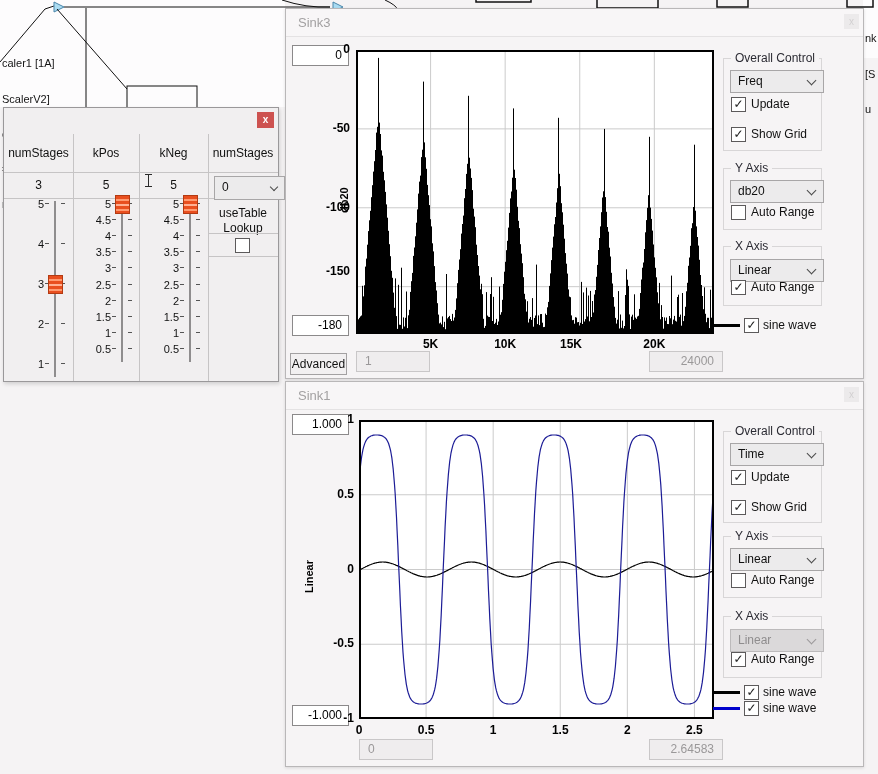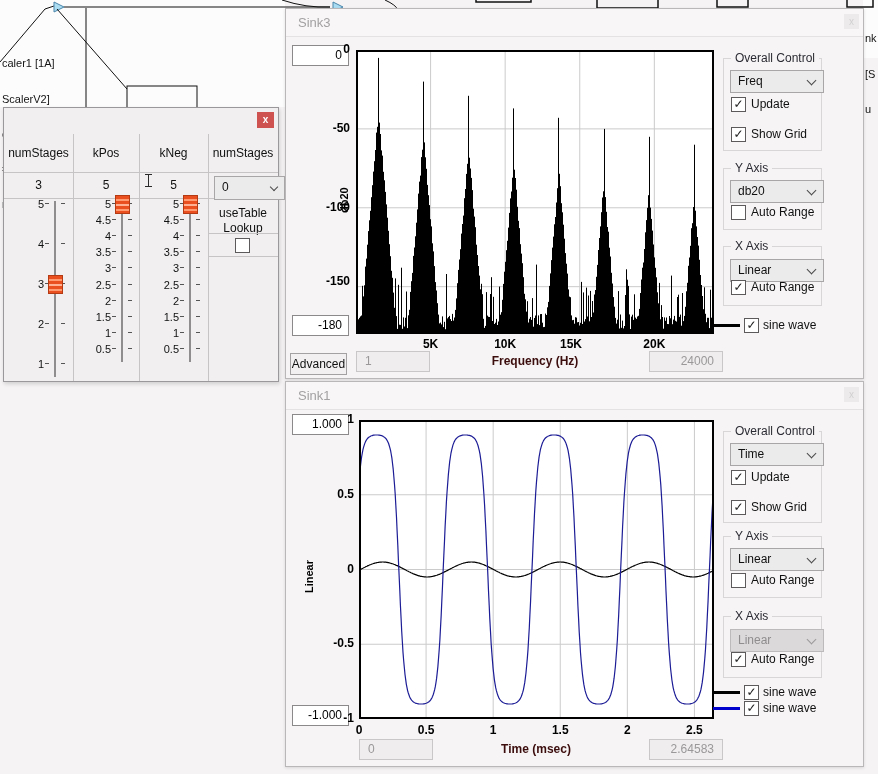--- a/index.html
+++ b/index.html
@@ -125,21 +125,20 @@
         <line x1="1" y1="78.88888888888889" x2="357" y2="78.88888888888889" stroke="#cbcbcb" stroke-width="1"></line>
         <line x1="1" y1="157.77777777777777" x2="357" y2="157.77777777777777" stroke="#cbcbcb" stroke-width="1"></line>
         <line x1="1" y1="236.66666666666669" x2="357" y2="236.66666666666669" stroke="#cbcbcb" stroke-width="1"></line>
         <path d="M0.5,284V267.5M1.5,284V264.4M2.5,284V269.3M3.5,284V267.8M4.5,284V266.4M5.5,284V265.5M6.5,284V235.8M7.5,284V246.4M8.5,284V235.3M9.5,284V216.6M10.5,284V208.6M11.5,284V194.7M12.5,284V181.1M13.5,284V170.3M14.5,284V160.8M15.5,284V147.2M16.5,284V135.2M17.5,284V121.6M18.5,284V111.2M19.5,284V100.0M20.5,284V82.6M21.5,284V76.8M22.5,284V7.9M23.5,284V72.6M24.5,284V84.0M25.5,284V100.4M26.5,284V105.6M27.5,284V121.8M28.5,284V130.3M29.5,284V141.9M30.5,284V154.4M31.5,284V167.7M32.5,284V180.8M33.5,284V194.2M34.5,284V206.2M35.5,284V220.8M36.5,284V227.8M37.5,284V242.6M38.5,284V257.8M39.5,284V228.4M40.5,284V266.1M41.5,284V278.9M42.5,284V234.8M43.5,284V274.7M44.5,284V274.9M45.5,284V217.7M46.5,284V278.8M47.5,284V267.4M48.5,284V276.5M49.5,284V267.8M50.5,284V241.5M51.5,284V278.1M52.5,284V265.3M53.5,284V259.8M54.5,284V241.9M55.5,284V231.2M56.5,284V222.9M57.5,284V205.9M58.5,284V197.5M59.5,284V186.3M60.5,284V172.7M61.5,284V159.4M62.5,284V143.6M63.5,284V131.6M64.5,284V125.6M65.5,284V107.1M66.5,284V99.7M67.5,284V31.6M68.5,284V92.4M69.5,284V107.3M70.5,284V118.8M71.5,284V134.9M72.5,284V145.2M73.5,284V155.1M74.5,284V169.2M75.5,284V176.4M76.5,284V193.3M77.5,284V201.4M78.5,284V216.1M79.5,284V232.1M80.5,284V240.5M81.5,284V253.2M82.5,284V264.6M83.5,284V273.4M84.5,284V272.6M85.5,284V274.4M86.5,284V266.4M87.5,284V277.1M88.5,284V271.8M89.5,284V279.2M90.5,284V224.0M91.5,284V268.4M92.5,284V267.1M93.5,284V265.9M94.5,284V269.1M95.5,284V271.0M96.5,284V263.9M97.5,284V270.6M98.5,284V267.5M99.5,284V259.9M100.5,284V248.4M101.5,284V233.2M102.5,284V219.9M103.5,284V209.5M104.5,284V199.2M105.5,284V183.6M106.5,284V174.0M107.5,284V165.6M108.5,284V148.2M109.5,284V139.0M110.5,284V123.9M111.5,284V113.8M112.5,284V45.8M113.5,284V107.7M114.5,284V118.5M115.5,284V127.9M116.5,284V140.1M117.5,284V158.7M118.5,284V166.6M119.5,284V177.2M120.5,284V194.7M121.5,284V205.0M122.5,284V216.0M123.5,284V225.6M124.5,284V239.3M125.5,284V233.8M126.5,284V244.2M127.5,284V268.8M128.5,284V277.9M129.5,284V275.9M130.5,284V242.1M131.5,284V265.6M132.5,284V266.8M133.5,284V267.0M134.5,284V244.0M135.5,284V227.2M136.5,284V271.0M137.5,284V246.8M138.5,284V274.0M139.5,284V272.7M140.5,284V268.9M141.5,284V275.0M142.5,284V271.5M143.5,284V236.6M144.5,284V264.7M145.5,284V262.2M146.5,284V249.8M147.5,284V233.9M148.5,284V221.7M149.5,284V211.8M150.5,284V200.2M151.5,284V190.8M152.5,284V177.6M153.5,284V162.9M154.5,284V148.4M155.5,284V141.5M156.5,284V127.7M157.5,284V58.4M158.5,284V119.7M159.5,284V128.0M160.5,284V139.7M161.5,284V156.8M162.5,284V170.8M163.5,284V178.1M164.5,284V194.2M165.5,284V203.6M166.5,284V213.2M167.5,284V227.2M168.5,284V243.8M169.5,284V249.3M170.5,284V261.6M171.5,284V251.2M172.5,284V272.5M173.5,284V268.8M174.5,284V267.0M175.5,284V269.9M176.5,284V248.1M177.5,284V276.7M178.5,284V268.0M179.5,284V265.5M180.5,284V214.6M181.5,284V274.1M182.5,284V265.4M183.5,284V275.1M184.5,284V264.1M185.5,284V264.0M186.5,284V272.7M187.5,284V277.1M188.5,284V276.9M189.5,284V263.6M190.5,284V265.0M191.5,284V257.3M192.5,284V251.9M193.5,284V235.9M194.5,284V223.4M195.5,284V210.1M196.5,284V197.6M197.5,284V186.6M198.5,284V174.3M199.5,284V167.0M200.5,284V152.5M201.5,284V138.2M202.5,284V67.8M203.5,284V123.8M204.5,284V136.2M205.5,284V153.2M206.5,284V162.3M207.5,284V174.7M208.5,284V188.7M209.5,284V203.1M210.5,284V213.7M211.5,284V223.6M212.5,284V239.4M213.5,284V246.6M214.5,284V247.2M215.5,284V265.4M216.5,284V270.2M217.5,284V269.9M218.5,284V273.7M219.5,284V267.2M220.5,284V267.6M221.5,284V272.3M222.5,284V272.0M223.5,284V275.5M224.5,284V272.8M225.5,284V231.9M226.5,284V274.0M227.5,284V242.4M228.5,284V271.5M229.5,284V269.1M230.5,284V237.6M231.5,284V266.5M232.5,284V245.5M233.5,284V271.3M234.5,284V240.9M235.5,284V267.0M236.5,284V251.0M237.5,284V262.5M238.5,284V244.5M239.5,284V240.0M240.5,284V226.8M241.5,284V214.9M242.5,284V200.0M243.5,284V188.0M244.5,284V176.4M245.5,284V162.2M246.5,284V147.5M247.5,284V141.3M248.5,284V78.9M249.5,284V147.1M250.5,284V161.8M251.5,284V177.0M252.5,284V181.7M253.5,284V197.7M254.5,284V206.5M255.5,284V222.8M256.5,284V233.5M257.5,284V247.1M258.5,284V256.7M259.5,284V267.9M260.5,284V273.6M261.5,284V269.7M262.5,284V241.1M263.5,284V278.5M264.5,284V264.5M265.5,284V277.8M266.5,284V270.6M267.5,284V278.4M268.5,284V276.0M269.5,284V245.0M270.5,284V219.3M271.5,284V229.7M272.5,284V235.9M273.5,284V264.4M274.5,284V279.0M275.5,284V266.6M276.5,284V264.7M277.5,284V269.9M278.5,284V244.3M279.5,284V267.6M280.5,284V268.9M281.5,284V266.5M282.5,284V265.8M283.5,284V258.9M284.5,284V243.0M285.5,284V229.5M286.5,284V217.7M287.5,284V212.5M288.5,284V199.0M289.5,284V182.3M290.5,284V170.1M291.5,284V157.8M292.5,284V145.2M293.5,284V86.8M294.5,284V157.6M295.5,284V168.9M296.5,284V180.6M297.5,284V194.5M298.5,284V207.4M299.5,284V217.8M300.5,284V227.3M301.5,284V242.3M302.5,284V253.3M303.5,284V232.9M304.5,284V269.3M305.5,284V255.1M306.5,284V267.0M307.5,284V278.7M308.5,284V267.4M309.5,284V270.8M310.5,284V267.5M311.5,284V274.0M312.5,284V274.1M313.5,284V266.0M314.5,284V268.3M315.5,284V225.6M316.5,284V274.2M317.5,284V269.6M318.5,284V265.9M319.5,284V270.8M320.5,284V271.6M321.5,284V247.0M322.5,284V244.7M323.5,284V266.9M324.5,284V264.6M325.5,284V275.7M326.5,284V243.0M327.5,284V271.1M328.5,284V265.9M329.5,284V256.8M330.5,284V241.3M331.5,284V232.8M332.5,284V215.8M333.5,284V207.5M334.5,284V195.8M335.5,284V178.2M336.5,284V173.2M337.5,284V157.0M338.5,284V94.7M339.5,284V160.7M340.5,284V176.4M341.5,284V187.0M342.5,284V195.6M343.5,284V209.8M344.5,284V225.0M345.5,284V235.0M346.5,284V246.0M347.5,284V259.2M348.5,284V237.3M349.5,284V263.8M350.5,284V272.2M351.5,284V267.8M352.5,284V267.8M353.5,284V278.1M354.5,284V239.7M355.5,284V267.7M356.5,284V267.2M357.5,284V276.8" stroke="#000000" stroke-width="1" fill="none"></path>
         <rect x="1" y="1" width="356" height="282" fill="none" stroke="#000" stroke-width="2"></rect>
       </svg>
     <div class="yrot" style="left:38px;top:178px;width:40px;">db20</div>
     <div class="valbox" style="left:6px;top:306px;width:49px;">-180</div>
     <div class="btn" style="left:4px;top:344px;width:55px;">Advanced</div>
     <div class="graybox left" style="left:70px;top:342px;width:64px;">1</div>
-    <div class="axis-label" style="left:129px;top:345px;width:240px;">Frequency (Hz)</div>
     <div class="graybox right" style="left:363px;top:342px;width:64px;">24000</div>
 
     <div class="groupbox" style="left:437px;top:49px;height:91px;">
       <span class="gb-label">Overall Control</span>
       <div class="combo" style="top:11px;">
         <span>Freq</span>
         <span class="chev"></span>
       </div>
       <div class="cbrow" style="left:7px;top:38px;">
         <span class="cb">✓</span>
@@ -176,21 +175,21 @@
     </div>
 
     <div class="lrow" style="left:427px;top:309px;">
       <span class="lline" style="background: rgb(0, 0, 0);"></span>
       <span class="cb">✓</span>
       <span class="cbl">sine wave</span>
     </div>
   <div class="ticky" style="left: 30px; top: 33px;">0</div>
       <div class="ticky" style="left: 30px; top: 111.889px;">-50</div>
       <div class="ticky" style="left: 30px; top: 190.778px;">-100</div>
-      <div class="ticky" style="left: 30px; top: 265px;">-150</div>
+      <div class="ticky" style="left: 30px; top: 255px;">-150</div>
       <div class="tickx" style="left: 122.583px; top: 328px;">5K</div>
       <div class="tickx" style="left: 197.167px; top: 328px;">10K</div>
       <div class="tickx" style="left: 263px; top: 328px;">15K</div>
       <div class="tickx" style="left: 346.333px; top: 328px;">20K</div>
     </div>
 
   <div class="win" id="sink1win" style="left:285px;top:381px;width:577px;height:384px;">
     <div class="titlebar">
       <span class="wintitle">Sink1</span>
       <span class="winclose" style="left:558px;top:5px;">x</span>
@@ -206,21 +205,20 @@
         <line x1="1" y1="74.75" x2="354" y2="74.75" stroke="#cbcbcb" stroke-width="1"></line>
         <line x1="1" y1="149.5" x2="354" y2="149.5" stroke="#cbcbcb" stroke-width="1"></line>
         <line x1="1" y1="224.25" x2="354" y2="224.25" stroke="#cbcbcb" stroke-width="1"></line>
         <polyline points="0.0,150.2 0.7,149.9 1.3,149.6 2.0,149.2 2.6,148.9 3.3,148.5 3.9,148.2 4.6,147.8 5.3,147.5 5.9,147.2 6.6,146.8 7.2,146.5 7.9,146.2 8.5,145.9 9.2,145.6 9.9,145.3 10.5,145.0 11.2,144.7 11.8,144.5 12.5,144.2 13.1,144.0 13.8,143.8 14.5,143.5 15.1,143.3 15.8,143.1 16.4,143.0 17.1,142.8 17.8,142.7 18.4,142.5 19.1,142.4 19.7,142.3 20.4,142.2 21.0,142.1 21.7,142.1 22.4,142.1 23.0,142.0 23.7,142.0 24.3,142.0 25.0,142.1 25.6,142.1 26.3,142.2 27.0,142.2 27.6,142.3 28.3,142.4 28.9,142.6 29.6,142.7 30.2,142.8 30.9,143.0 31.6,143.2 32.2,143.4 32.9,143.6 33.5,143.8 34.2,144.0 34.8,144.3 35.5,144.5 36.2,144.8 36.8,145.1 37.5,145.4 38.1,145.6 38.8,145.9 39.4,146.3 40.1,146.6 40.8,146.9 41.4,147.2 42.1,147.6 42.7,147.9 43.4,148.2 44.0,148.6 44.7,148.9 45.4,149.3 46.0,149.6 46.7,150.0 47.3,150.3 48.0,150.7 48.6,151.0 49.3,151.3 50.0,151.7 50.6,152.0 51.3,152.3 51.9,152.7 52.6,153.0 53.3,153.3 53.9,153.6 54.6,153.9 55.2,154.1 55.9,154.4 56.5,154.7 57.2,154.9 57.9,155.1 58.5,155.4 59.2,155.6 59.8,155.8 60.5,155.9 61.1,156.1 61.8,156.3 62.5,156.4 63.1,156.5 63.8,156.6 64.4,156.7 65.1,156.8 65.7,156.9 66.4,156.9 67.1,157.0 67.7,157.0 68.4,157.0 69.0,157.0 69.7,156.9 70.3,156.9 71.0,156.8 71.7,156.7 72.3,156.6 73.0,156.5 73.6,156.4 74.3,156.2 74.9,156.1 75.6,155.9 76.3,155.7 76.9,155.5 77.6,155.3 78.2,155.1 78.9,154.8 79.5,154.6 80.2,154.3 80.9,154.1 81.5,153.8 82.2,153.5 82.8,153.2 83.5,152.9 84.1,152.6 84.8,152.3 85.5,151.9 86.1,151.6 86.8,151.3 87.4,150.9 88.1,150.6 88.8,150.2 89.4,149.9 90.1,149.5 90.7,149.2 91.4,148.9 92.0,148.5 92.7,148.2 93.4,147.8 94.0,147.5 94.7,147.2 95.3,146.8 96.0,146.5 96.6,146.2 97.3,145.9 98.0,145.6 98.6,145.3 99.3,145.0 99.9,144.7 100.6,144.5 101.2,144.2 101.9,144.0 102.6,143.7 103.2,143.5 103.9,143.3 104.5,143.1 105.2,143.0 105.8,142.8 106.5,142.7 107.2,142.5 107.8,142.4 108.5,142.3 109.1,142.2 109.8,142.1 110.4,142.1 111.1,142.1 111.8,142.0 112.4,142.0 113.1,142.0 113.7,142.1 114.4,142.1 115.0,142.2 115.7,142.2 116.4,142.3 117.0,142.4 117.7,142.6 118.3,142.7 119.0,142.8 119.6,143.0 120.3,143.2 121.0,143.4 121.6,143.6 122.3,143.8 122.9,144.0 123.6,144.3 124.2,144.5 124.9,144.8 125.6,145.1 126.2,145.4 126.9,145.7 127.5,146.0 128.2,146.3 128.9,146.6 129.5,146.9 130.2,147.2 130.8,147.6 131.5,147.9 132.1,148.2 132.8,148.6 133.5,148.9 134.1,149.3 134.8,149.6 135.4,150.0 136.1,150.3 136.7,150.7 137.4,151.0 138.1,151.4 138.7,151.7 139.4,152.0 140.0,152.3 140.7,152.7 141.3,153.0 142.0,153.3 142.7,153.6 143.3,153.9 144.0,154.1 144.6,154.4 145.3,154.7 145.9,154.9 146.6,155.1 147.3,155.4 147.9,155.6 148.6,155.8 149.2,156.0 149.9,156.1 150.5,156.3 151.2,156.4 151.9,156.5 152.5,156.6 153.2,156.7 153.8,156.8 154.5,156.9 155.1,156.9 155.8,157.0 156.5,157.0 157.1,157.0 157.8,157.0 158.4,156.9 159.1,156.9 159.8,156.8 160.4,156.7 161.1,156.6 161.7,156.5 162.4,156.4 163.0,156.2 163.7,156.1 164.4,155.9 165.0,155.7 165.7,155.5 166.3,155.3 167.0,155.1 167.6,154.8 168.3,154.6 169.0,154.3 169.6,154.1 170.3,153.8 170.9,153.5 171.6,153.2 172.2,152.9 172.9,152.6 173.6,152.3 174.2,151.9 174.9,151.6 175.5,151.3 176.2,150.9 176.8,150.6 177.5,150.2 178.2,149.9 178.8,149.5 179.5,149.2 180.1,148.8 180.8,148.5 181.4,148.2 182.1,147.8 182.8,147.5 183.4,147.1 184.1,146.8 184.7,146.5 185.4,146.2 186.0,145.9 186.7,145.6 187.4,145.3 188.0,145.0 188.7,144.7 189.3,144.5 190.0,144.2 190.6,144.0 191.3,143.7 192.0,143.5 192.6,143.3 193.3,143.1 193.9,143.0 194.6,142.8 195.3,142.7 195.9,142.5 196.6,142.4 197.2,142.3 197.9,142.2 198.5,142.1 199.2,142.1 199.9,142.1 200.5,142.0 201.2,142.0 201.8,142.0 202.5,142.1 203.1,142.1 203.8,142.2 204.5,142.2 205.1,142.3 205.8,142.4 206.4,142.6 207.1,142.7 207.7,142.8 208.4,143.0 209.1,143.2 209.7,143.4 210.4,143.6 211.0,143.8 211.7,144.0 212.3,144.3 213.0,144.5 213.7,144.8 214.3,145.1 215.0,145.4 215.6,145.7 216.3,146.0 216.9,146.3 217.6,146.6 218.3,146.9 218.9,147.2 219.6,147.6 220.2,147.9 220.9,148.3 221.5,148.6 222.2,148.9 222.9,149.3 223.5,149.6 224.2,150.0 224.8,150.3 225.5,150.7 226.1,151.0 226.8,151.4 227.5,151.7 228.1,152.0 228.8,152.3 229.4,152.7 230.1,153.0 230.8,153.3 231.4,153.6 232.1,153.9 232.7,154.1 233.4,154.4 234.0,154.7 234.7,154.9 235.4,155.1 236.0,155.4 236.7,155.6 237.3,155.8 238.0,156.0 238.6,156.1 239.3,156.3 240.0,156.4 240.6,156.5 241.3,156.7 241.9,156.7 242.6,156.8 243.2,156.9 243.9,156.9 244.6,157.0 245.2,157.0 245.9,157.0 246.5,157.0 247.2,156.9 247.8,156.9 248.5,156.8 249.2,156.7 249.8,156.6 250.5,156.5 251.1,156.4 251.8,156.2 252.4,156.1 253.1,155.9 253.8,155.7 254.4,155.5 255.1,155.3 255.7,155.1 256.4,154.8 257.0,154.6 257.7,154.3 258.4,154.1 259.0,153.8 259.7,153.5 260.3,153.2 261.0,152.9 261.6,152.6 262.3,152.3 263.0,151.9 263.6,151.6 264.3,151.3 264.9,150.9 265.6,150.6 266.3,150.2 266.9,149.9 267.6,149.5 268.2,149.2 268.9,148.8 269.5,148.5 270.2,148.1 270.9,147.8 271.5,147.5 272.2,147.1 272.8,146.8 273.5,146.5 274.1,146.2 274.8,145.9 275.5,145.6 276.1,145.3 276.8,145.0 277.4,144.7 278.1,144.5 278.7,144.2 279.4,144.0 280.1,143.7 280.7,143.5 281.4,143.3 282.0,143.1 282.7,143.0 283.3,142.8 284.0,142.6 284.7,142.5 285.3,142.4 286.0,142.3 286.6,142.2 287.3,142.1 287.9,142.1 288.6,142.1 289.3,142.0 289.9,142.0 290.6,142.0 291.2,142.1 291.9,142.1 292.5,142.2 293.2,142.2 293.9,142.3 294.5,142.4 295.2,142.6 295.8,142.7 296.5,142.8 297.1,143.0 297.8,143.2 298.5,143.4 299.1,143.6 299.8,143.8 300.4,144.0 301.1,144.3 301.8,144.5 302.4,144.8 303.1,145.1 303.7,145.4 304.4,145.7 305.0,146.0 305.7,146.3 306.4,146.6 307.0,146.9 307.7,147.2 308.3,147.6 309.0,147.9 309.6,148.3 310.3,148.6 311.0,148.9 311.6,149.3 312.3,149.6 312.9,150.0 313.6,150.3 314.2,150.7 314.9,151.0 315.6,151.4 316.2,151.7 316.9,152.0 317.5,152.4 318.2,152.7 318.8,153.0 319.5,153.3 320.2,153.6 320.8,153.9 321.5,154.1 322.1,154.4 322.8,154.7 323.4,154.9 324.1,155.1 324.8,155.4 325.4,155.6 326.1,155.8 326.7,156.0 327.4,156.1 328.0,156.3 328.7,156.4 329.4,156.5 330.0,156.7 330.7,156.7 331.3,156.8 332.0,156.9 332.6,156.9 333.3,157.0 334.0,157.0 334.6,157.0 335.3,157.0 335.9,156.9 336.6,156.9 337.3,156.8 337.9,156.7 338.6,156.6 339.2,156.5 339.9,156.4 340.5,156.2 341.2,156.1 341.9,155.9 342.5,155.7 343.2,155.5 343.8,155.3 344.5,155.1 345.1,154.8 345.8,154.6 346.5,154.3 347.1,154.1 347.8,153.8 348.4,153.5 349.1,153.2 349.7,152.9 350.4,152.6 351.1,152.2 351.7,151.9 352.4,151.6 353.0,151.3 353.7,150.9 354.3,150.6 355.0,150.2" fill="none" stroke="#000000" stroke-width="1.2"></polyline>
         <polyline points="0.0,62.2 0.7,54.3 1.3,47.5 2.0,41.8 2.6,37.0 3.3,33.1 3.9,29.8 4.6,27.1 5.3,24.9 5.9,23.1 6.6,21.6 7.2,20.4 7.9,19.3 8.5,18.5 9.2,17.8 9.9,17.2 10.5,16.8 11.2,16.4 11.8,16.0 12.5,15.8 13.1,15.6 13.8,15.4 14.5,15.2 15.1,15.1 15.8,15.0 16.4,15.0 17.1,15.0 17.8,15.0 18.4,15.0 19.1,15.0 19.7,15.1 20.4,15.2 21.0,15.3 21.7,15.4 22.4,15.6 23.0,15.8 23.7,16.1 24.3,16.5 25.0,16.9 25.6,17.4 26.3,18.0 27.0,18.7 27.6,19.6 28.3,20.7 28.9,22.0 29.6,23.5 30.2,25.5 30.9,27.8 31.6,30.6 32.2,34.0 32.9,38.2 33.5,43.2 34.2,49.1 34.8,56.2 35.5,64.5 36.2,74.1 36.8,85.0 37.5,97.3 38.1,110.7 38.8,125.1 39.4,140.1 40.1,155.3 40.8,170.5 41.4,185.0 42.1,198.7 42.7,211.2 43.4,222.5 44.0,232.4 44.7,241.0 45.4,248.3 46.0,254.5 46.7,259.7 47.3,264.1 48.0,267.6 48.6,270.6 49.3,273.0 50.0,275.0 50.6,276.7 51.3,278.1 51.9,279.2 52.6,280.1 53.3,280.9 53.9,281.5 54.6,282.0 55.2,282.4 55.9,282.8 56.5,283.1 57.2,283.3 57.9,283.5 58.5,283.7 59.2,283.8 59.8,283.9 60.5,284.0 61.1,284.0 61.8,284.0 62.5,284.0 63.1,284.0 63.8,284.0 64.4,283.9 65.1,283.8 65.7,283.7 66.4,283.5 67.1,283.3 67.7,283.0 68.4,282.7 69.0,282.3 69.7,281.9 70.3,281.3 71.0,280.7 71.7,279.9 72.3,278.9 73.0,277.7 73.6,276.3 74.3,274.5 74.9,272.4 75.6,269.9 76.3,266.7 76.9,263.0 77.6,258.4 78.2,252.9 78.9,246.4 79.5,238.8 80.2,229.8 80.9,219.5 81.5,207.9 82.2,195.0 82.8,181.1 83.5,166.3 84.1,151.2 84.8,135.9 85.5,121.1 86.1,106.9 86.8,93.8 87.4,81.9 88.1,71.3 88.8,62.1 89.4,54.1 90.1,47.4 90.7,41.7 91.4,37.0 92.0,33.0 92.7,29.8 93.4,27.1 94.0,24.9 94.7,23.1 95.3,21.6 96.0,20.3 96.6,19.3 97.3,18.5 98.0,17.8 98.6,17.2 99.3,16.8 99.9,16.4 100.6,16.0 101.2,15.8 101.9,15.6 102.6,15.4 103.2,15.2 103.9,15.1 104.5,15.0 105.2,15.0 105.8,15.0 106.5,15.0 107.2,15.0 107.8,15.0 108.5,15.1 109.1,15.2 109.8,15.3 110.4,15.4 111.1,15.6 111.8,15.8 112.4,16.1 113.1,16.5 113.7,16.9 114.4,17.4 115.0,18.0 115.7,18.7 116.4,19.6 117.0,20.7 117.7,22.0 118.3,23.6 119.0,25.5 119.6,27.8 120.3,30.7 121.0,34.1 121.6,38.3 122.3,43.3 122.9,49.2 123.6,56.3 124.2,64.6 124.9,74.3 125.6,85.2 126.2,97.5 126.9,110.9 127.5,125.3 128.2,140.3 128.9,155.6 129.5,170.7 130.2,185.2 130.8,198.9 131.5,211.4 132.1,222.7 132.8,232.5 133.5,241.1 134.1,248.4 134.8,254.6 135.4,259.8 136.1,264.1 136.7,267.7 137.4,270.7 138.1,273.1 138.7,275.1 139.4,276.7 140.0,278.1 140.7,279.2 141.3,280.1 142.0,280.9 142.7,281.5 143.3,282.0 144.0,282.5 144.6,282.8 145.3,283.1 145.9,283.3 146.6,283.5 147.3,283.7 147.9,283.8 148.6,283.9 149.2,284.0 149.9,284.0 150.5,284.0 151.2,284.0 151.9,284.0 152.5,284.0 153.2,283.9 153.8,283.8 154.5,283.7 155.1,283.5 155.8,283.3 156.5,283.0 157.1,282.7 157.8,282.3 158.4,281.9 159.1,281.3 159.8,280.7 160.4,279.8 161.1,278.9 161.7,277.7 162.4,276.3 163.0,274.5 163.7,272.4 164.4,269.8 165.0,266.7 165.7,262.9 166.3,258.3 167.0,252.8 167.6,246.3 168.3,238.6 169.0,229.6 169.6,219.3 170.3,207.7 170.9,194.8 171.6,180.8 172.2,166.1 172.9,150.9 173.6,135.7 174.2,120.8 174.9,106.7 175.5,93.6 176.2,81.7 176.8,71.1 177.5,61.9 178.2,54.0 178.8,47.3 179.5,41.6 180.1,36.9 180.8,33.0 181.4,29.7 182.1,27.1 182.8,24.9 183.4,23.0 184.1,21.6 184.7,20.3 185.4,19.3 186.0,18.5 186.7,17.8 187.4,17.2 188.0,16.8 188.7,16.4 189.3,16.0 190.0,15.8 190.6,15.6 191.3,15.4 192.0,15.2 192.6,15.1 193.3,15.0 193.9,15.0 194.6,15.0 195.3,15.0 195.9,15.0 196.6,15.0 197.2,15.1 197.9,15.2 198.5,15.3 199.2,15.4 199.9,15.6 200.5,15.9 201.2,16.1 201.8,16.5 202.5,16.9 203.1,17.4 203.8,18.0 204.5,18.7 205.1,19.6 205.8,20.7 206.4,22.0 207.1,23.6 207.7,25.5 208.4,27.9 209.1,30.7 209.7,34.2 210.4,38.3 211.0,43.3 211.7,49.3 212.3,56.4 213.0,64.8 213.7,74.4 214.3,85.4 215.0,97.7 215.6,111.2 216.3,125.6 216.9,140.6 217.6,155.9 218.3,170.9 218.9,185.5 219.6,199.1 220.2,211.6 220.9,222.8 221.5,232.7 222.2,241.3 222.9,248.6 223.5,254.7 224.2,259.9 224.8,264.2 225.5,267.8 226.1,270.7 226.8,273.1 227.5,275.1 228.1,276.7 228.8,278.1 229.4,279.2 230.1,280.1 230.8,280.9 231.4,281.5 232.1,282.0 232.7,282.5 233.4,282.8 234.0,283.1 234.7,283.3 235.4,283.5 236.0,283.7 236.7,283.8 237.3,283.9 238.0,284.0 238.6,284.0 239.3,284.0 240.0,284.0 240.6,284.0 241.3,284.0 241.9,283.9 242.6,283.8 243.2,283.7 243.9,283.5 244.6,283.3 245.2,283.0 245.9,282.7 246.5,282.3 247.2,281.9 247.8,281.3 248.5,280.6 249.2,279.8 249.8,278.9 250.5,277.7 251.1,276.2 251.8,274.5 252.4,272.3 253.1,269.8 253.8,266.6 254.4,262.8 255.1,258.2 255.7,252.7 256.4,246.2 257.0,238.5 257.7,229.5 258.4,219.2 259.0,207.5 259.7,194.6 260.3,180.6 261.0,165.8 261.6,150.6 262.3,135.4 263.0,120.6 263.6,106.5 264.3,93.4 264.9,81.5 265.6,71.0 266.3,61.8 266.9,53.9 267.6,47.2 268.2,41.5 268.9,36.8 269.5,32.9 270.2,29.7 270.9,27.0 271.5,24.8 272.2,23.0 272.8,21.5 273.5,20.3 274.1,19.3 274.8,18.5 275.5,17.8 276.1,17.2 276.8,16.7 277.4,16.4 278.1,16.0 278.7,15.8 279.4,15.5 280.1,15.4 280.7,15.2 281.4,15.1 282.0,15.0 282.7,15.0 283.3,15.0 284.0,15.0 284.7,15.0 285.3,15.0 286.0,15.1 286.6,15.2 287.3,15.3 287.9,15.4 288.6,15.6 289.3,15.9 289.9,16.1 290.6,16.5 291.2,16.9 291.9,17.4 292.5,18.0 293.2,18.8 293.9,19.6 294.5,20.7 295.2,22.0 295.8,23.6 296.5,25.6 297.1,27.9 297.8,30.8 298.5,34.2 299.1,38.4 299.8,43.4 300.4,49.4 301.1,56.6 301.8,64.9 302.4,74.6 303.1,85.6 303.7,97.9 304.4,111.4 305.0,125.8 305.7,140.8 306.4,156.1 307.0,171.2 307.7,185.7 308.3,199.3 309.0,211.8 309.6,223.0 310.3,232.9 311.0,241.4 311.6,248.7 312.3,254.8 312.9,260.0 313.6,264.3 314.2,267.8 314.9,270.7 315.6,273.2 316.2,275.1 316.9,276.8 317.5,278.1 318.2,279.2 318.8,280.1 319.5,280.9 320.2,281.5 320.8,282.0 321.5,282.5 322.1,282.8 322.8,283.1 323.4,283.3 324.1,283.5 324.8,283.7 325.4,283.8 326.1,283.9 326.7,284.0 327.4,284.0 328.0,284.0 328.7,284.0 329.4,284.0 330.0,284.0 330.7,283.9 331.3,283.8 332.0,283.6 332.6,283.5 333.3,283.3 334.0,283.0 334.6,282.7 335.3,282.3 335.9,281.9 336.6,281.3 337.3,280.6 337.9,279.8 338.6,278.8 339.2,277.6 339.9,276.2 340.5,274.4 341.2,272.3 341.9,269.7 342.5,266.6 343.2,262.7 343.8,258.2 344.5,252.6 345.1,246.1 345.8,238.3 346.5,229.3 347.1,219.0 347.8,207.3 348.4,194.4 349.1,180.4 349.7,165.6 350.4,150.4 351.1,135.2 351.7,120.3 352.4,106.2 353.0,93.2 353.7,81.3 354.3,70.8 355.0,61.6" fill="none" stroke="#1c1c96" stroke-width="1.2"></polyline>
         <rect x="1" y="1" width="353" height="297" fill="none" stroke="#000" stroke-width="2"></rect>
       </svg>
     <div class="yrot" style="left:1px;top:183px;width:44px;">Linear</div>
     <div class="valbox" style="left:6px;top:323px;width:49px;">-1.000</div>
     <div class="graybox left" style="left:73px;top:357px;width:64px;">0</div>
-    <div class="axis-label" style="left:130px;top:360px;width:240px;">Time (msec)</div>
     <div class="graybox right" style="left:363px;top:357px;width:64px;">2.64583</div>
 
     <div class="groupbox" style="left:437px;top:49px;height:90px;">
       <span class="gb-label">Overall Control</span>
       <div class="combo" style="top:11px;">
         <span>Time</span>
         <span class="chev"></span>
       </div>
       <div class="cbrow" style="left:7px;top:38px;">
         <span class="cb">✓</span>

